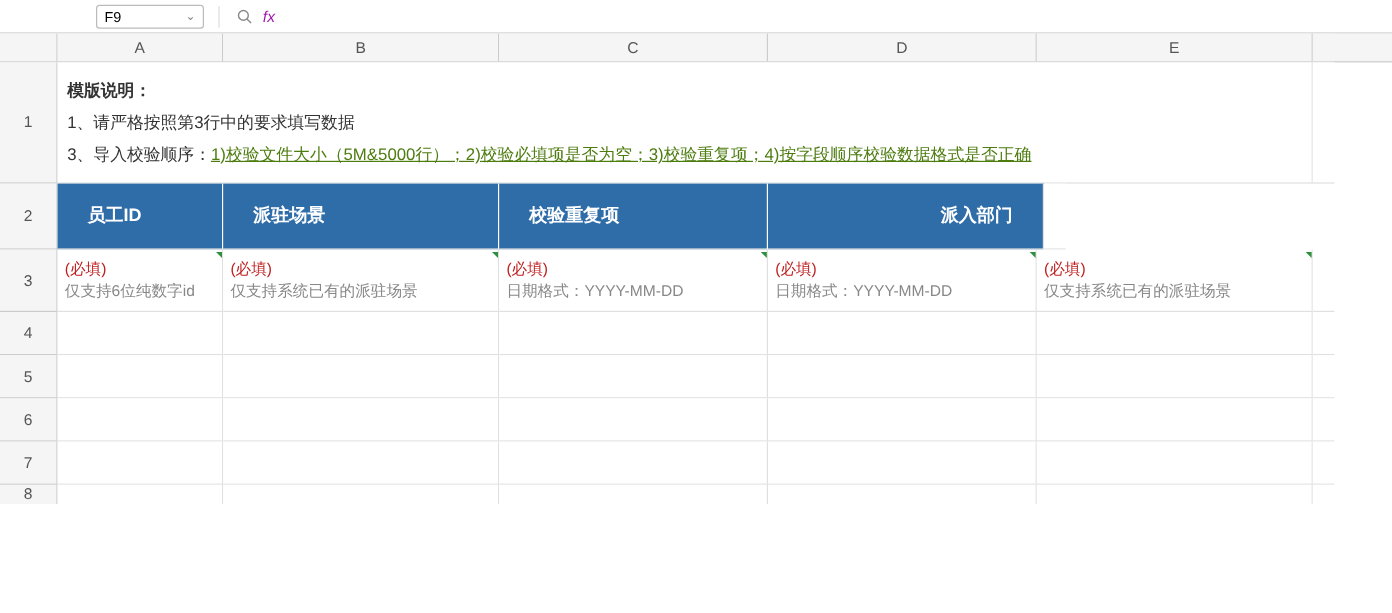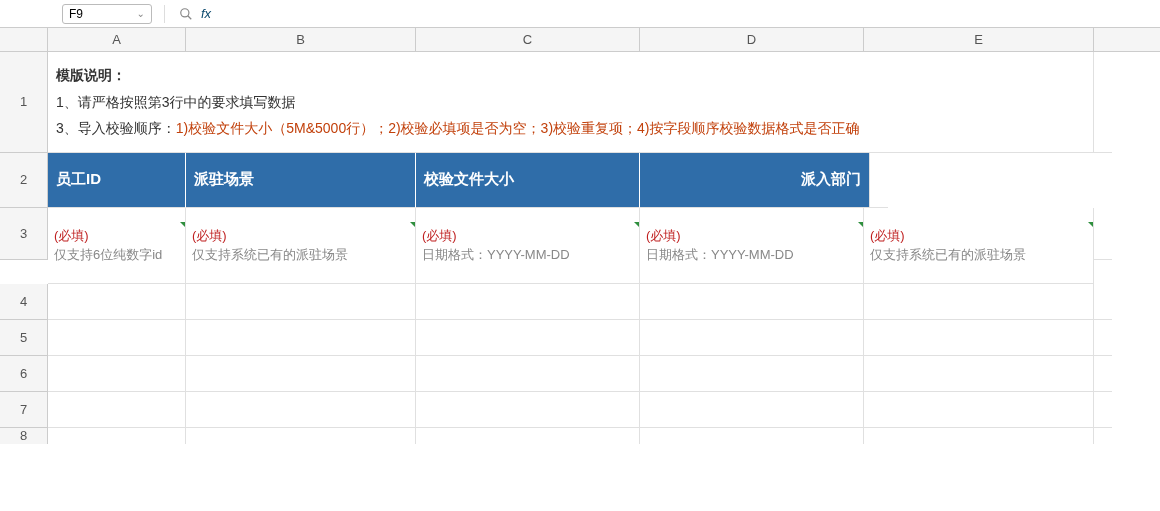--- a/index.html
+++ b/index.html
@@ -17,27 +17,27 @@
     .cell-ref-box {
       width: 90px;
       height: 20px;
       border: 1px solid #bbb;
       border-radius: 3px;
       display: flex;
       align-items: center;
       justify-content: space-between;
       padding: 0 6px;
       background: #fff;
-      margin-left: 56px;
+      margin-left: 74px;
       font-size: 12px;
     }
     .cell-ref-box .chev { color: #888; font-size: 10px; }
     .divider-v { width: 1px; height: 18px; background: #ddd; margin: 0 6px; }
     .fb-icon { color: #888; font-size: 14px; display: inline-flex; align-items: center; justify-content: center; width: 18px; }
-    .fx-label { font-style: italic; color: #0c4a6e; font-size: 13px; }
+    .fx-label { font-style: italic; color: #a21caf; font-size: 13px; }
     .formula-input {
       flex: 1;
       height: 20px;
       border: none;
       outline: none;
       padding: 0 4px;
       font-size: 13px;
     }
 
     .sheet-area { position: relative; }
@@ -93,39 +93,39 @@
       width: 1046px; 
       border-right: 1px solid #e0e0e0;
       border-bottom: 1px solid #e0e0e0;
       padding: 10px 8px 10px 8px;
       background: #fff;
       line-height: 1.9;
       font-size: 14px;
       color: #333;
     }
     .instr-title { font-weight: bold; }
-    .gray-text { color: #c2410c; }
+    .gray-text { color: #4d7c0f; text-decoration: underline; }
 
     
     .hdr-cell {
       background: #2f6da9;
       color: #fff;
       font-weight: bold;
       font-size: 15px;
       display: flex;
       align-items: center;
-      padding: 0 8px;
+      padding: 0 25px;
       border-right: 1px solid #fff;
       border-bottom: 1px solid #e0e0e0;
       height: 55px;
     }
 
     
     .hint-cell {
-      padding: 18px 6px;
+      padding: 6px 6px;
       border-right: 1px solid #e0e0e0;
       border-bottom: 1px solid #e0e0e0;
       background: #fff;
       font-size: 13px;
       line-height: 1.5;
     }
     .req { color: #bf1f1f; }
     .hint { color: #888; }
 
     .data-row .cell { height: 36px; }
@@ -190,21 +190,21 @@
 
     <div class="row">
       <div class="row-h" style="height:55px;">2</div>
       <div class="hdr-cell wA">
           <span>员工ID</span>
         </div>
       <div class="hdr-cell wB">
           <span>派驻场景</span>
         </div>
       <div class="hdr-cell wC">
-          <span>校验文件大小</span>
+          <span>校验重复项</span>
         </div>
       <div class="hdr-cell wE" style="border-right:1px solid #e0e0e0;justify-content:flex-end;">
           <span>派入部门</span>
         </div>
       <div class="cell wF" style="border-right:none;height:55px;"></div>
     </div>
 
     <div class="row">
       <div class="row-h" style="height:52px;">3</div>
       <div class="hint-cell wA">

